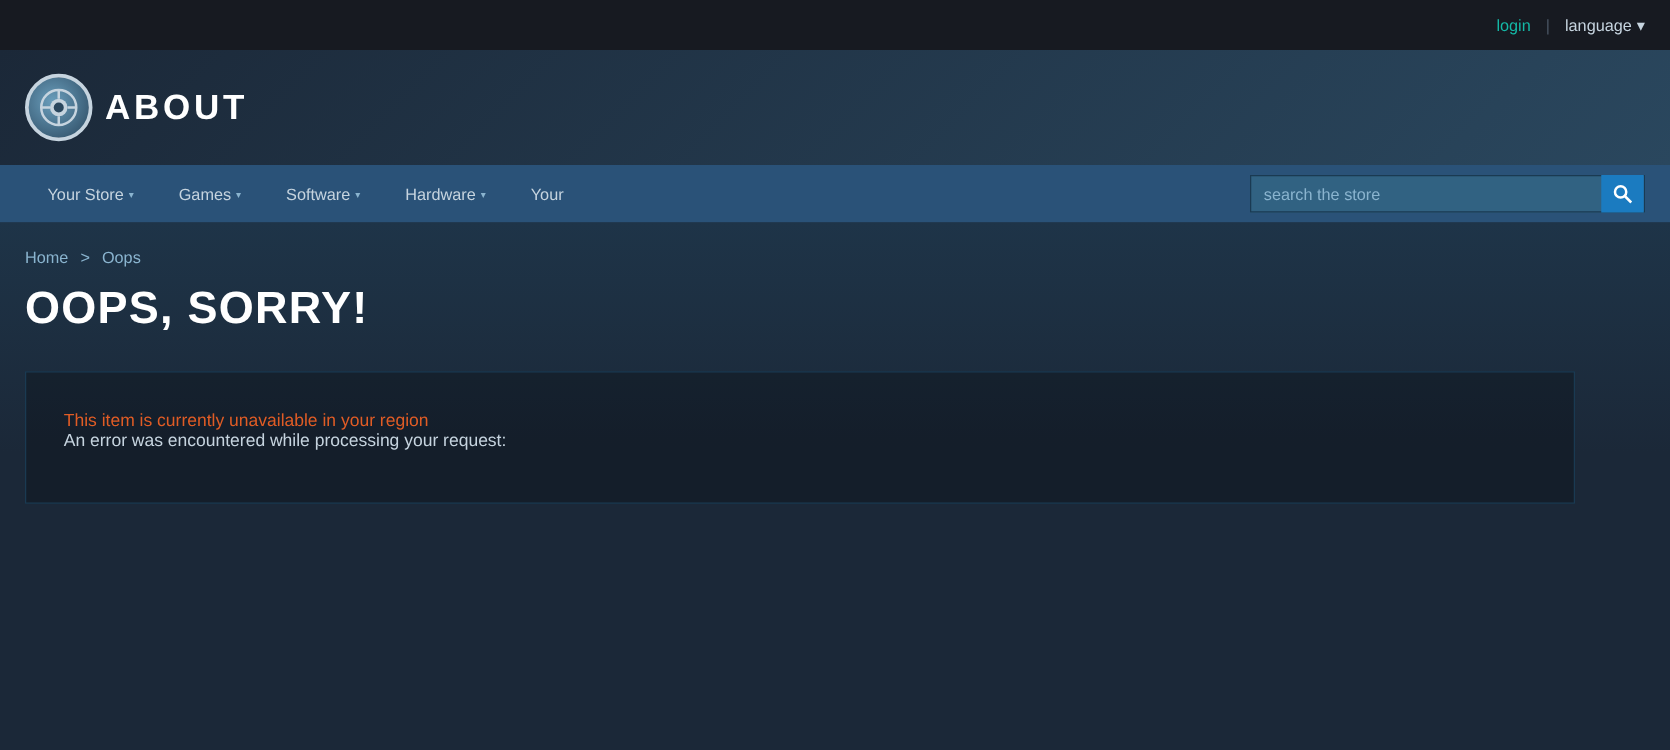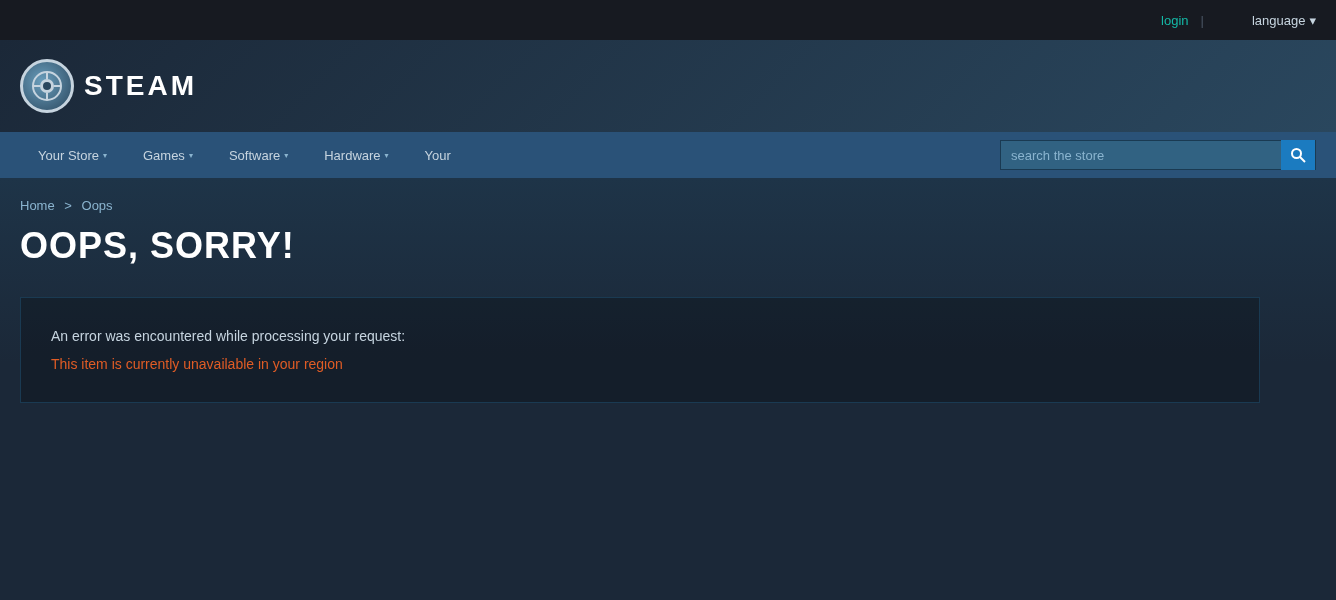--- a/index.html
+++ b/index.html
@@ -54,21 +54,20 @@
       color: #4a5564;
       font-size: 13px;
     }
     #language-selector {
       color: #c6d4df;
       font-size: 13px;
       cursor: pointer;
       display: flex;
       align-items: center;
       gap: 4px;
-      margin-left: 36px;
     }
 
     
     #header {
       background: linear-gradient(135deg, #1b2838 0%, #2a475e 100%);
       display: flex;
       align-items: center;
       padding: 0 20px;
       height: 92px;
     }
@@ -235,21 +234,21 @@
       <svg width="34" height="34" viewBox="0 0 34 34">
         <circle cx="17" cy="17" r="14" fill="none" stroke="#c6d4df" stroke-width="2"></circle>
         <circle cx="17" cy="17" r="7" fill="#c6d4df"></circle>
         <circle cx="17" cy="17" r="4" fill="#2a475e"></circle>
         <line x1="17" y1="3" x2="17" y2="10" stroke="#c6d4df" stroke-width="2"></line>
         <line x1="17" y1="24" x2="17" y2="31" stroke="#c6d4df" stroke-width="2"></line>
         <line x1="3" y1="17" x2="10" y2="17" stroke="#c6d4df" stroke-width="2"></line>
         <line x1="24" y1="17" x2="31" y2="17" stroke="#c6d4df" stroke-width="2"></line>
       </svg>
     </div>
-    <span id="steam-logo-text">STEAM</span>
+    <span id="steam-logo-text">ABOUT</span>
   </a>
 </div>
 
 <div id="store-nav">
   <a href="#" class="store-nav-item">
     <span>Your Store</span>
     <span class="chevron-down">▾</span>
   </a>
   <a href="#" class="store-nav-item">
     <span>Games</span>
@@ -280,16 +279,16 @@
 </div>
 
 <div id="main-content">
   <div id="breadcrumb">
     <a href="#" id="breadcrumb-home">Home</a>
     <span id="breadcrumb-separator">&gt;</span>
     <span id="breadcrumb-current">Oops</span>
   </div>
   <h1 id="page-title">OOPS, SORRY!</h1>
   <div id="error-box">
+    <p id="error-detail">This item is currently unavailable in your region</p>
     <p id="error-description">An error was encountered while processing your request:</p>
-    <p id="error-detail">This item is currently unavailable in your region</p>
   </div>
 </div>
 
 </body></html>

